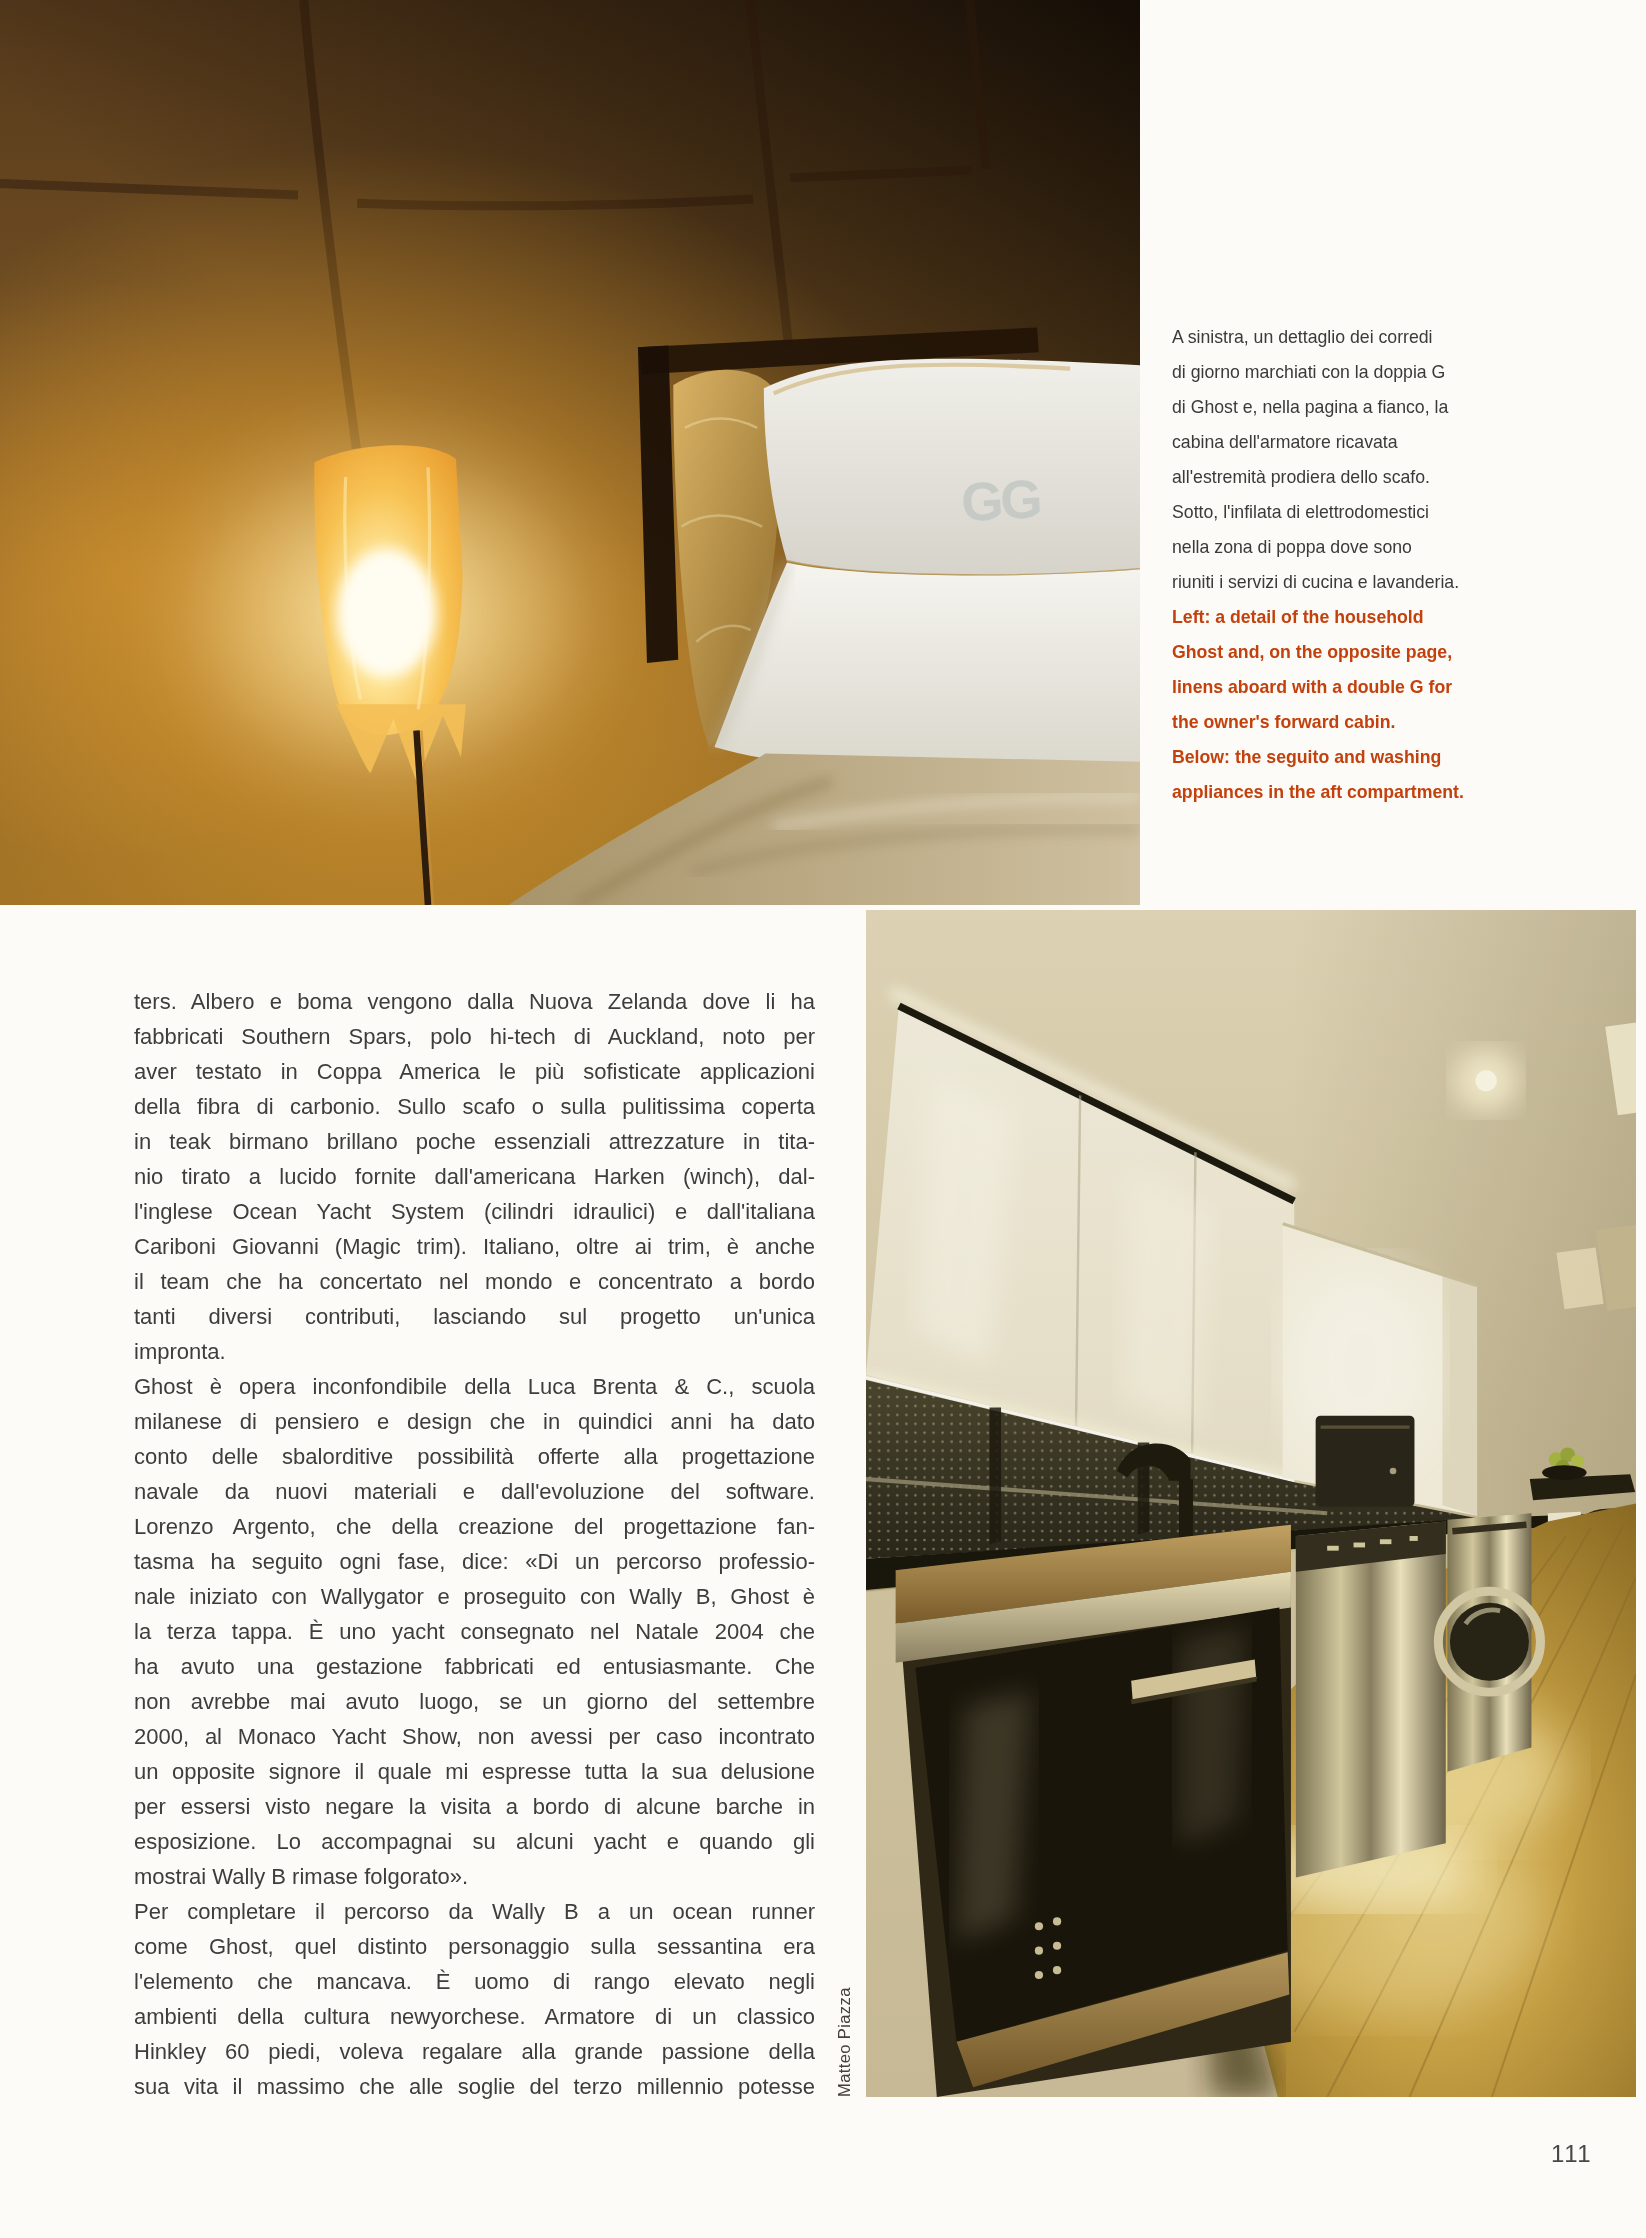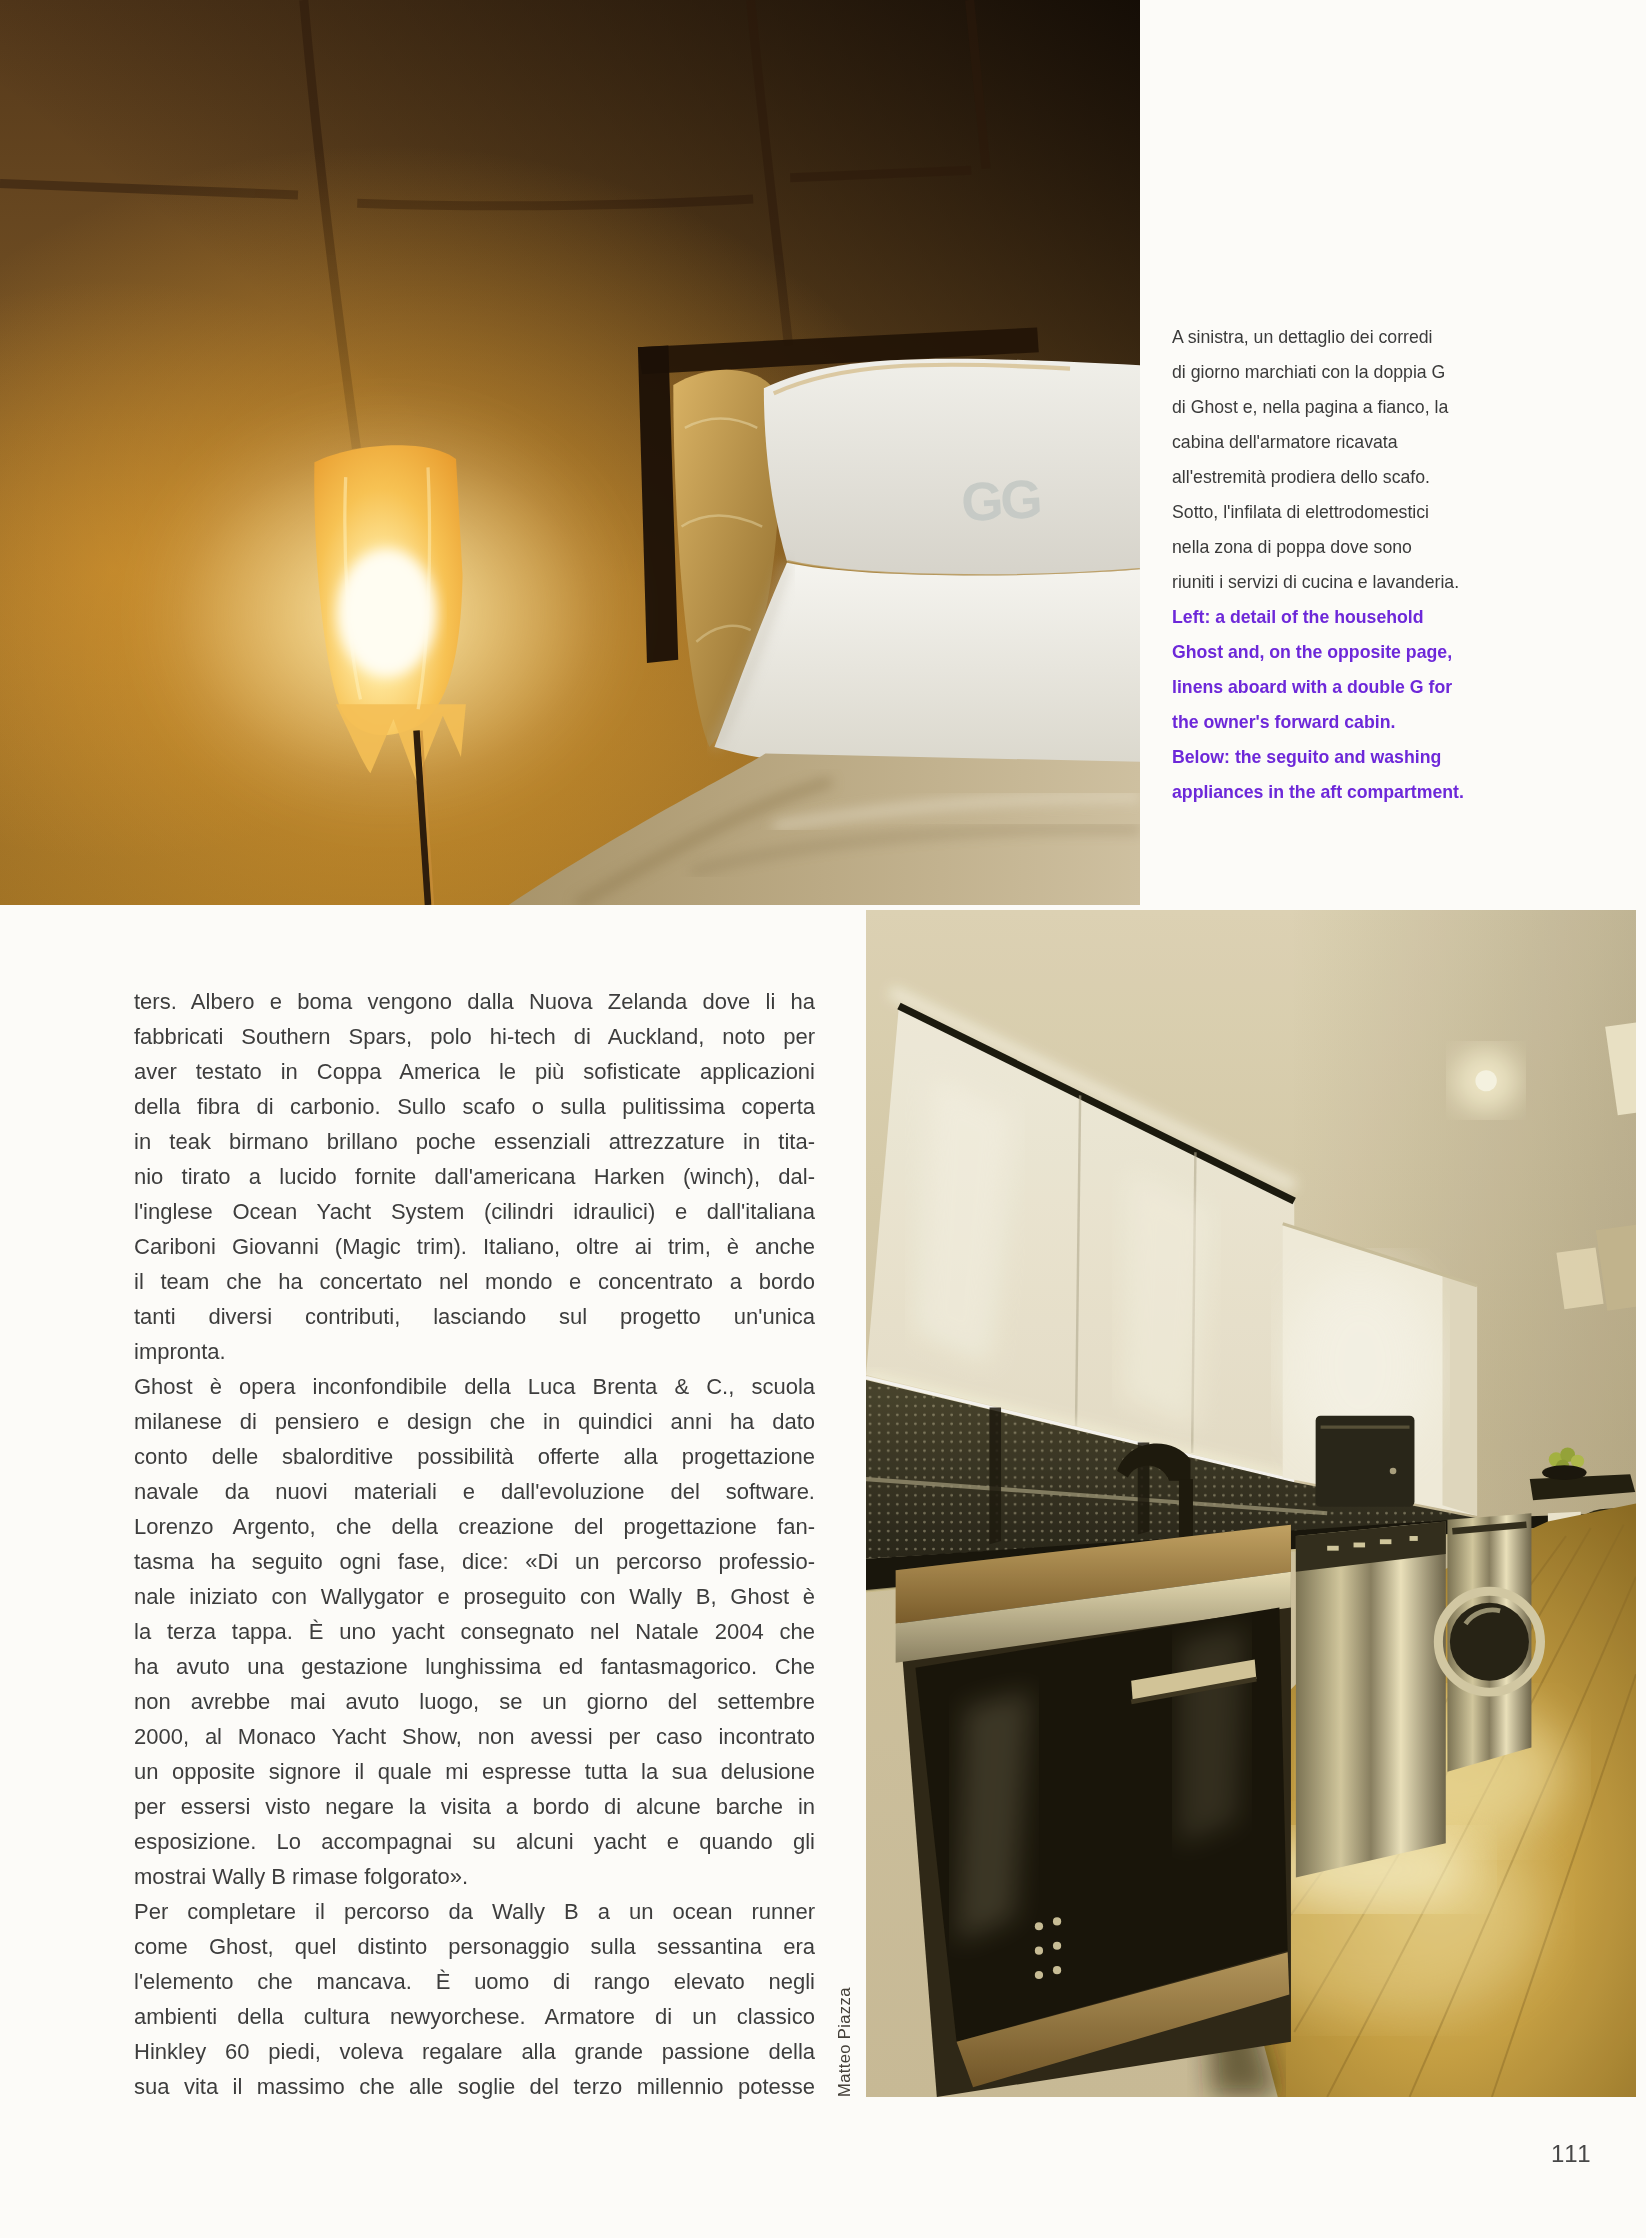--- a/index.html
+++ b/index.html
@@ -6,21 +6,21 @@
   body{width:1646px;height:2239px;background:#e9e7e2;font-family:"Liberation Sans",sans-serif;}
   .page{position:relative;width:1646px;height:2239px;background:#fcfbf8;overflow:hidden;}
 
   .photo{position:absolute;overflow:hidden;}
   .photo svg{display:block;width:100%;height:100%;}
   .photo-bedroom{left:0;top:0;width:1140px;height:905px;}
   .photo-kitchen{left:866px;top:910px;width:770px;height:1187px;}
 
   .caption{position:absolute;left:1172px;top:320px;width:466px;color:#3a3a3a;}
   .cap-line{font-size:17.7px;line-height:35px;height:35px;white-space:nowrap;}
-  .caption .english .cap-line{font-weight:bold;color:#6d28d9;}
+  .caption .english .cap-line{font-weight:bold;color:#c2410c;}
 
   .article{position:absolute;left:134px;top:984px;width:681px;color:#3d3d3d;}
   .body-line{font-size:22px;line-height:35px;height:35px;}
   .body-line.just{text-align:justify;text-align-last:justify;}
 
   .credit{position:absolute;left:835px;top:1977px;height:120px;width:25px;
     writing-mode:vertical-rl;transform:rotate(180deg);font-size:16.5px;color:#45413a;
     letter-spacing:0.4px;white-space:nowrap;}
 
   .page-number{position:absolute;left:1551px;top:2140px;font-size:24px;color:#474747;letter-spacing:1.6px;}
@@ -176,21 +176,21 @@
       <div class="body-line just">tanti diversi contributi, lasciando sul progetto un'unica</div>
       <div class="body-line">impronta.</div>
       <div class="body-line just">Ghost è opera inconfondibile della Luca Brenta &amp; C., scuola</div>
       <div class="body-line just">milanese di pensiero e design che in quindici anni ha dato</div>
       <div class="body-line just">conto delle sbalorditive possibilità offerte alla progettazione</div>
       <div class="body-line just">navale da nuovi materiali e dall'evoluzione del software.</div>
       <div class="body-line just">Lorenzo Argento, che della creazione del progettazione fan-</div>
       <div class="body-line just">tasma ha seguito ogni fase, dice: «Di un percorso professio-</div>
       <div class="body-line just">nale iniziato con Wallygator e proseguito con Wally B, Ghost è</div>
       <div class="body-line just">la terza tappa. È uno yacht consegnato nel Natale 2004 che</div>
-      <div class="body-line just">ha avuto una gestazione lunghissima ed fantasmagorico. Che</div>
+      <div class="body-line just">ha avuto una gestazione fabbricati ed entusiasmante. Che</div>
       <div class="body-line just">non avrebbe mai avuto luogo, se un giorno del settembre</div>
       <div class="body-line just">2000, al Monaco Yacht Show, non avessi per caso incontrato</div>
       <div class="body-line just">un opposite signore il quale mi espresse tutta la sua delusione</div>
       <div class="body-line just">per essersi visto negare la visita a bordo di alcune barche in</div>
       <div class="body-line just">esposizione. Lo accompagnai su alcuni yacht e quando gli</div>
       <div class="body-line">mostrai Wally B rimase folgorato».</div>
       <div class="body-line just">Per completare il percorso da Wally B a un ocean runner</div>
       <div class="body-line just">come Ghost, quel distinto personaggio sulla sessantina era</div>
       <div class="body-line just">l'elemento che mancava. È uomo di rango elevato negli</div>
       <div class="body-line just">ambienti della cultura newyorchese. Armatore di un classico</div>

